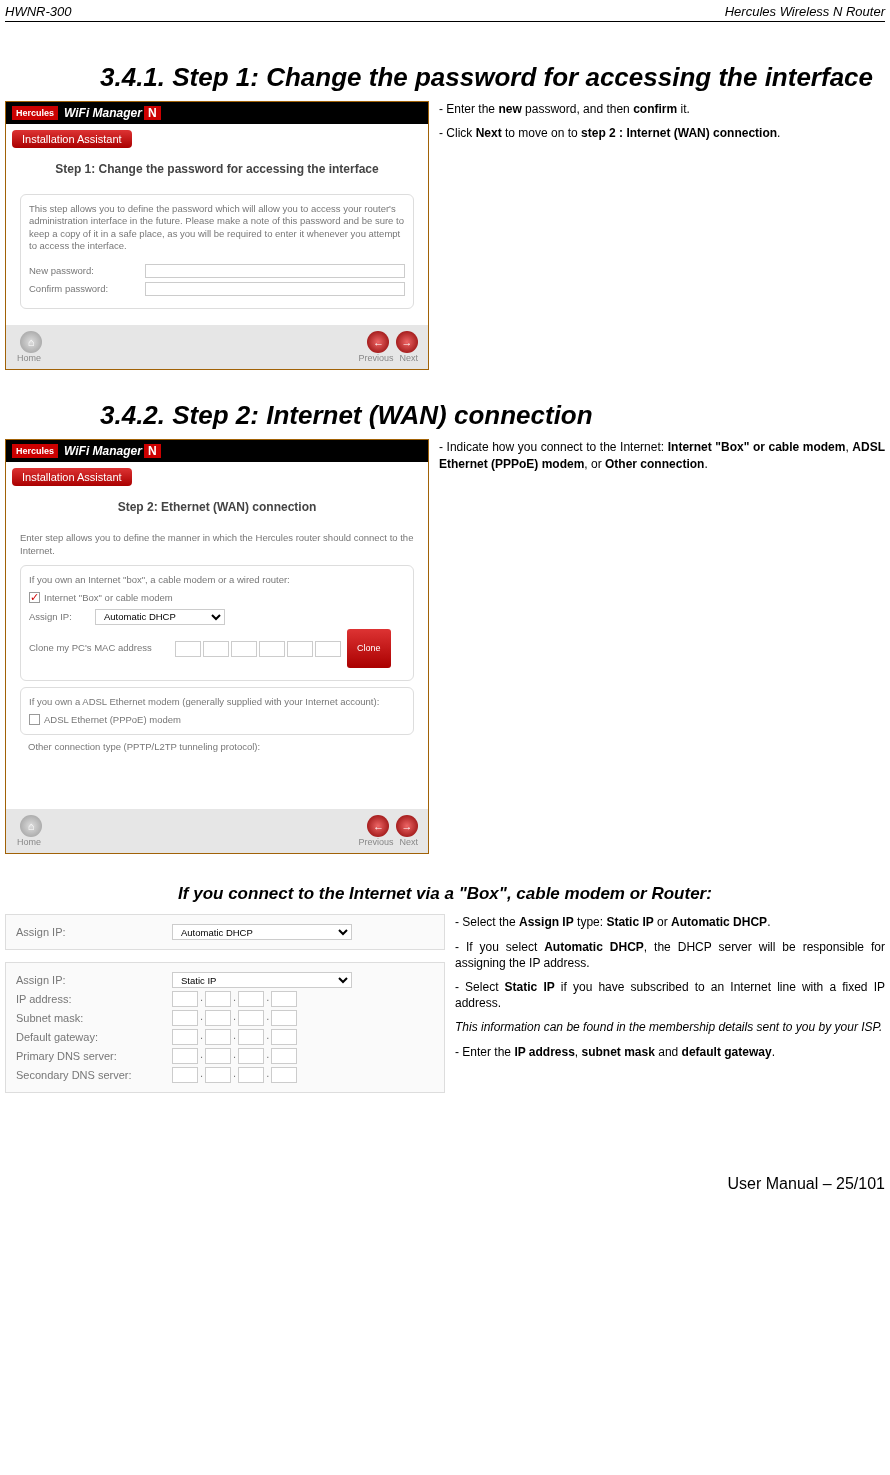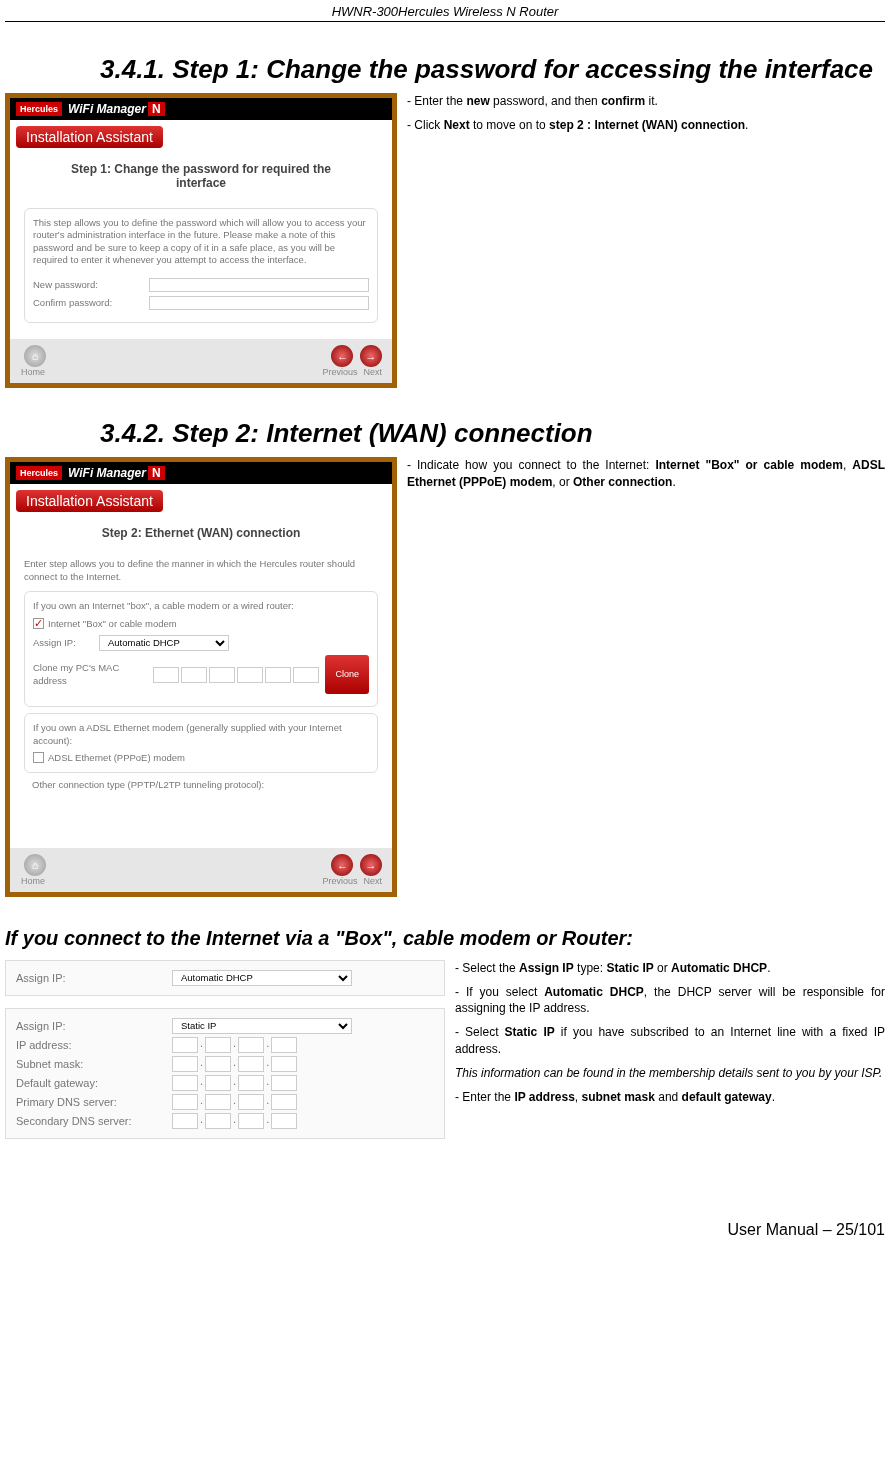--- a/index.html
+++ b/index.html
@@ -7,37 +7,37 @@
     font-family: Arial, Helvetica, sans-serif;
     background: #fff;
     color: #000;
     width: 890px;
     margin: 0 auto;
     padding: 0 5px;
     font-size: 16px;
   }
   .header-bar {
     display: flex;
-    justify-content: center;
+    justify-content: space-between;
     font-style: italic;
     font-size: 13px;
     padding: 4px 0 2px 0;
     border-bottom: 1px solid #000;
-    margin-bottom: 32px;
+    margin-bottom: 40px;
   }
   .section-h {
     font-style: italic;
     font-size: 26px;
     margin: 0 0 8px 95px;
   }
   .row { display: flex; align-items: flex-start; margin-bottom: 30px; }
   .screenshot-box {
-    width: 392px;
+    width: 424px;
     flex: 0 0 auto;
-    border: 5px solid #a16207;
+    border: 1px solid #a16207;
     background: #fff;
   }
   .manager-hdr {
     background: #000;
     display: flex;
     align-items: center;
     padding: 4px 6px;
   }
   .hercules-logo {
     background: #c00;
@@ -56,21 +56,21 @@
   .manager-title .n-box {
     background: #c00;
     font-style: normal;
     padding: 0 4px;
     margin-left: 2px;
   }
   .tab-pill {
     display: inline-block;
     background: linear-gradient(#d33,#a00);
     color: #fff;
-    font-size: 14px;
+    font-size: 11px;
     padding: 3px 10px;
     border-radius: 4px;
     margin: 6px 0 0 6px;
   }
   .step-title-box {
     text-align: center;
     font-weight: bold;
     color: #444;
     font-size: 12px;
     padding: 14px 40px 10px 40px;
@@ -117,22 +117,23 @@
   }
   .clone-btn {
     background:linear-gradient(#d33,#a00);
     color:#fff; font-size:9px; padding:14px 10px; border-radius:3px;
   }
   .side-text { flex:1; padding-left:10px; font-size:12px; line-height:1.35; text-align:justify; }
   .side-text p { margin-bottom:8px; }
   .sub-h {
     font-style: italic;
     font-weight: bold;
-    font-size: 20px;
+    font-size: 17px;
     margin: 18px 0 10px 0;
+    text-align: center;
   }
   .snippet-row { display:flex; align-items:flex-start; }
   .snippet-left { width: 440px; flex:0 0 auto; }
   .snip-panel {
     border:1px solid #ddd;
     background:#fafafa;
     padding:6px 10px;
     margin-bottom:12px;
     font-size:11px;
     color:#777;
@@ -162,21 +163,21 @@
 
 <div class="row">
   <div class="screenshot-box">
     <div class="manager-hdr">
       <span class="hercules-logo">Hercules</span>
       <span class="manager-title">
         <span>WiFi Manager</span><span class="n-box">N</span>
       </span>
     </div>
     <div class="tab-pill">Installation Assistant</div>
-    <div class="step-title-box">Step 1: Change the password for required the interface</div>
+    <div class="step-title-box">Step 1: Change the password for accessing the interface</div>
     <div class="body-area">
       <div class="panel">
         <div style="margin-bottom:12px;">This step allows you to define the password which will allow you to access your router's administration interface in the future. Please make a note of this password and be sure to keep a copy of it in a safe place, as you will be required to enter it whenever you attempt to access the interface.</div>
         <div class="field-row">
           <span class="field-label">New password:</span>
           <span class="field-input"></span>
         </div>
         <div class="field-row">
           <span class="field-label">Confirm password:</span>
           <span class="field-input"></span>

